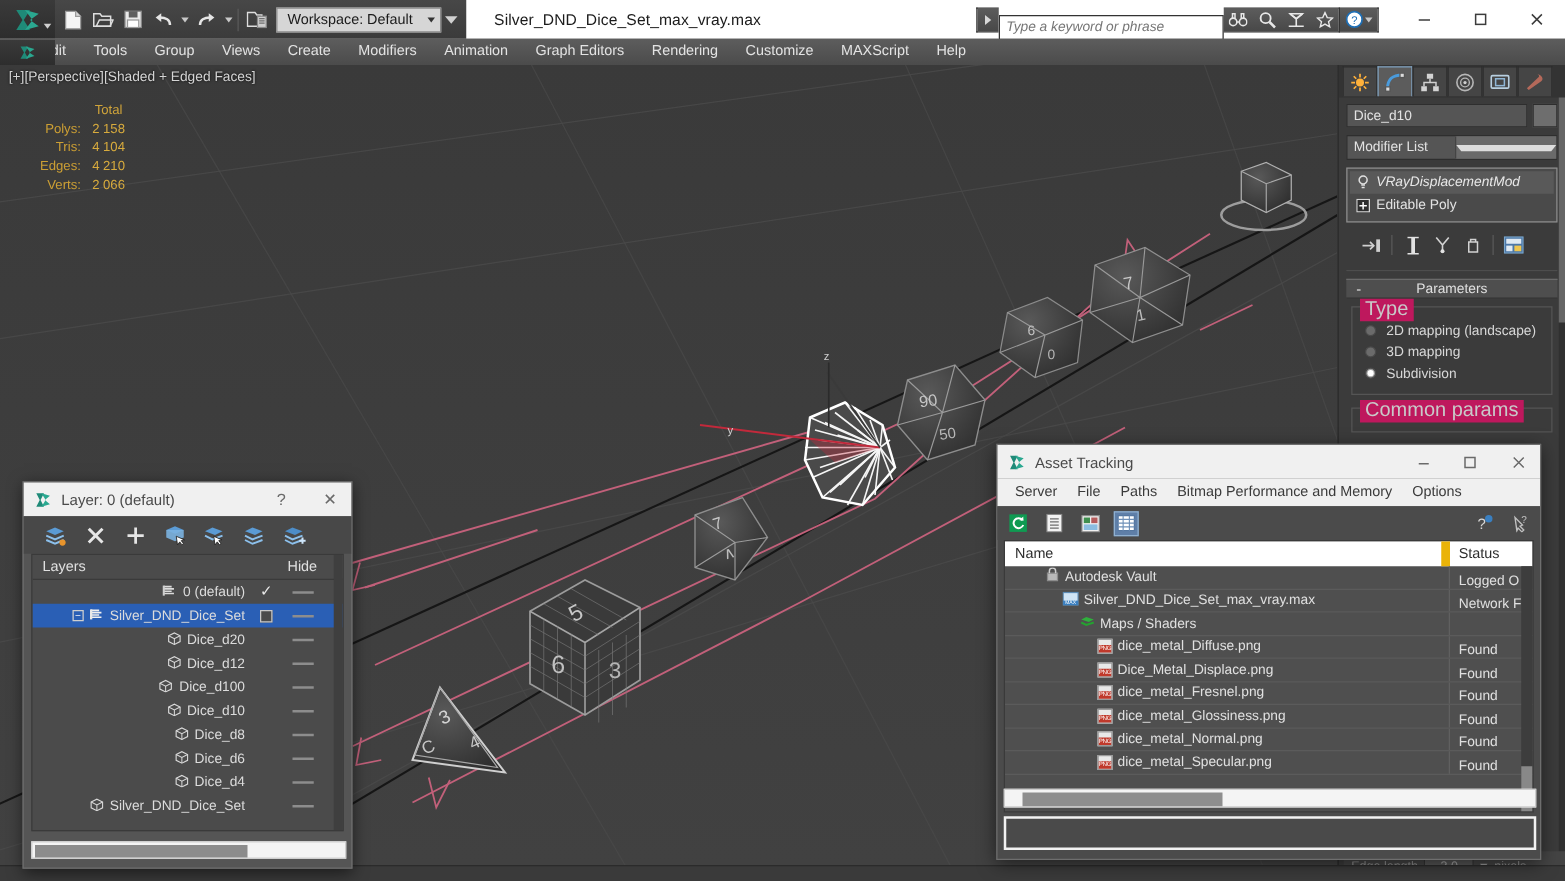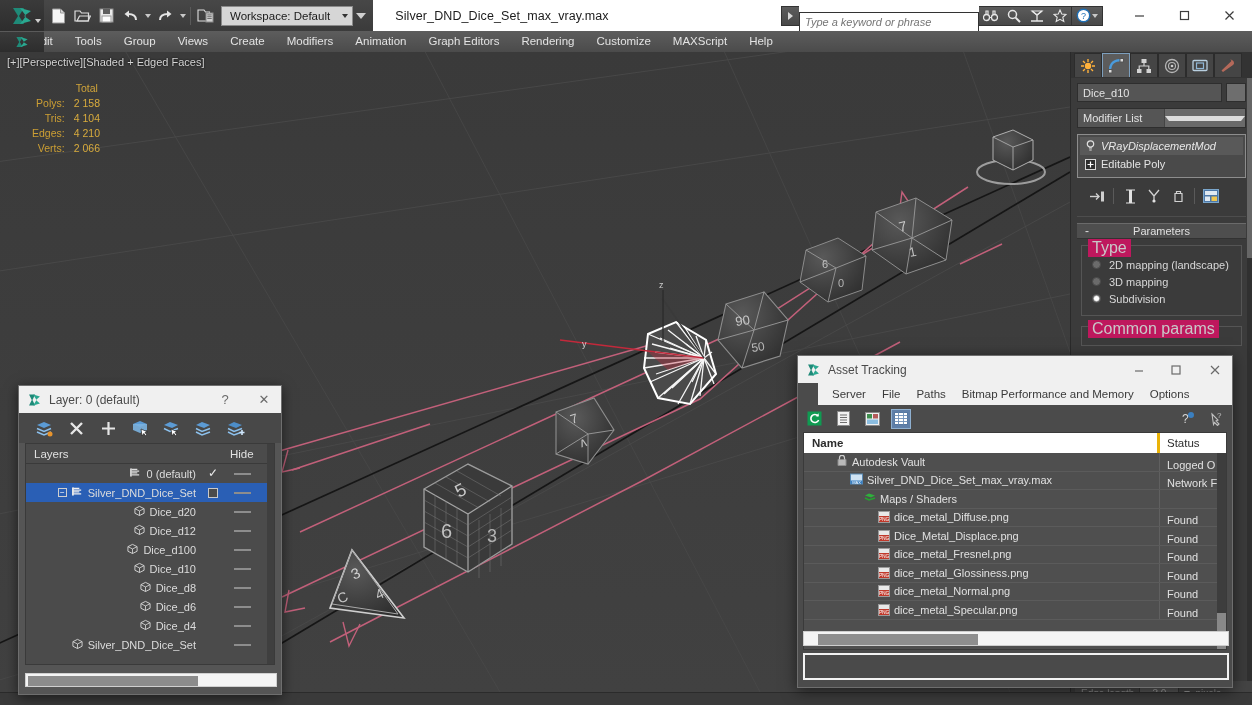--- a/index.html
+++ b/index.html
@@ -212,29 +212,29 @@
   .ind2 { padding-left:32px; }
 
   .expander { width:9px;height:9px;border:1px solid #cfcfcf; color:#fff; font-size:8px;
     display:flex;align-items:center;justify-content:center; line-height:7px; background:transparent;}
 
   
   .dlg-asset {
     position:absolute; left:797px; top:355px; width:436px; height:333px;
     background:#4b4b4b; border:1px solid #6e6e6e; box-shadow:0 3px 14px rgba(0,0,0,.55);
   }
-  .at-menubar { height:22px; background:#f0f0f0; display:flex; align-items:center; padding-left:6px;margin-left:20px;}
+  .at-menubar { height:22px; background:#f0f0f0; display:flex; align-items:center; padding-left:6px;}
   .at-menu { padding:0 8px; height:22px; line-height:22px; color:#3a3a3a; font-size:11.5px; cursor:pointer;}
   .at-toolbar { height:27px; background:#4b4b4b; display:flex; align-items:center; padding:0 6px; gap:9px;}
   .at-tb-btn { width:20px;height:20px;display:flex;align-items:center;justify-content:center;cursor:pointer;}
   .at-tb-btn.sel { background:#5f7fa8; border:1px solid #8fb0d0;}
   .at-spacer { flex:1; }
   .at-grid { margin:0 5px; border:1px solid #3a3a3a; background:#4f4f4f; height:218px; position:relative; overflow:hidden;}
   .at-ghdr { height:20px; background:#ffffff; display:flex; align-items:center; color:#2d2d2d; font-size:11.5px;}
-  .at-ghdr .h-name { flex:1; padding-left:8px; border-right:3px solid #eab308; height:20px; line-height:20px;font-weight:bold;}
+  .at-ghdr .h-name { flex:1; padding-left:8px; border-right:7px solid #eab308; height:20px; line-height:20px;}
   .at-ghdr .h-status { width:66px; padding-left:7px; }
   .at-row { height:18.5px; display:flex; align-items:flex-end; font-size:11px; color:#e0e0e0; border-bottom:1px solid #5b5b5b;}
   .at-row .r-name { flex:1; display:flex; align-items:center; gap:4px; border-right:1px solid #606060; height:100%; overflow:hidden;}
   .at-row .r-status { width:66px; padding-left:7px; white-space:nowrap; overflow:hidden;}
   .at-ind1 { padding-left:32px; }
   .at-ind2 { padding-left:46px; }
   .at-ind3 { padding-left:60px; }
   .at-ind4 { padding-left:74px; }
   .at-vscroll { position:absolute; right:0; top:20px; width:9px; height:198px; background:#3d3d3d;}
   .at-vthumb { position:absolute; right:0; top:160px; width:9px; height:55px; background:#888;}

